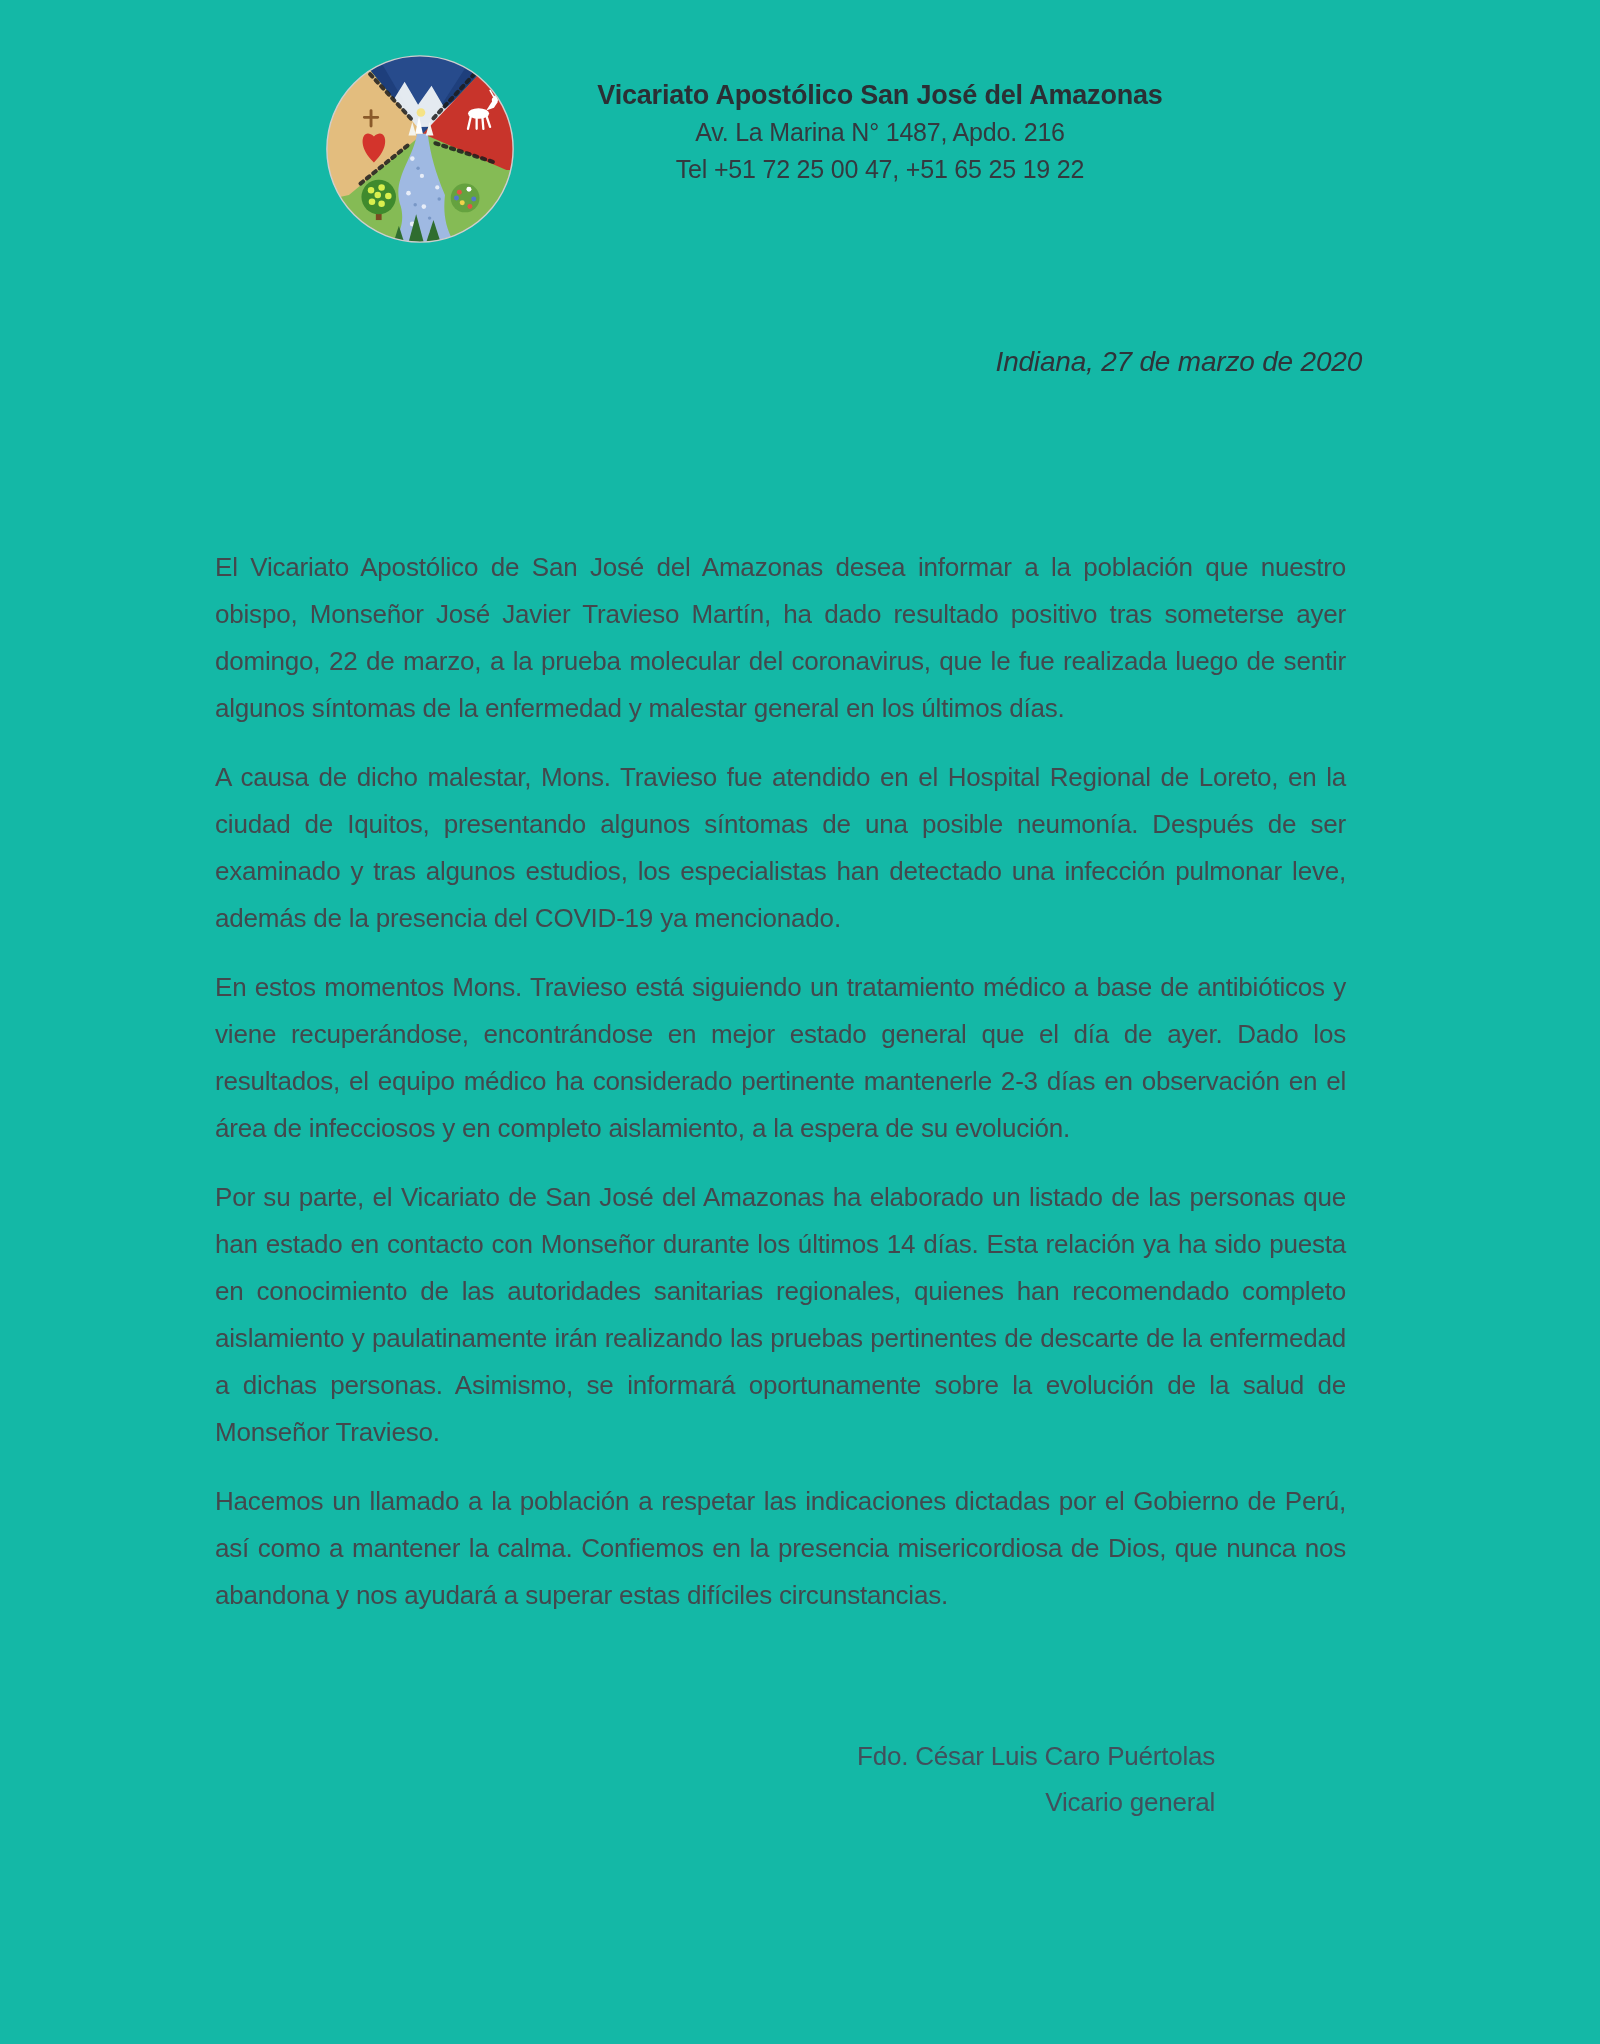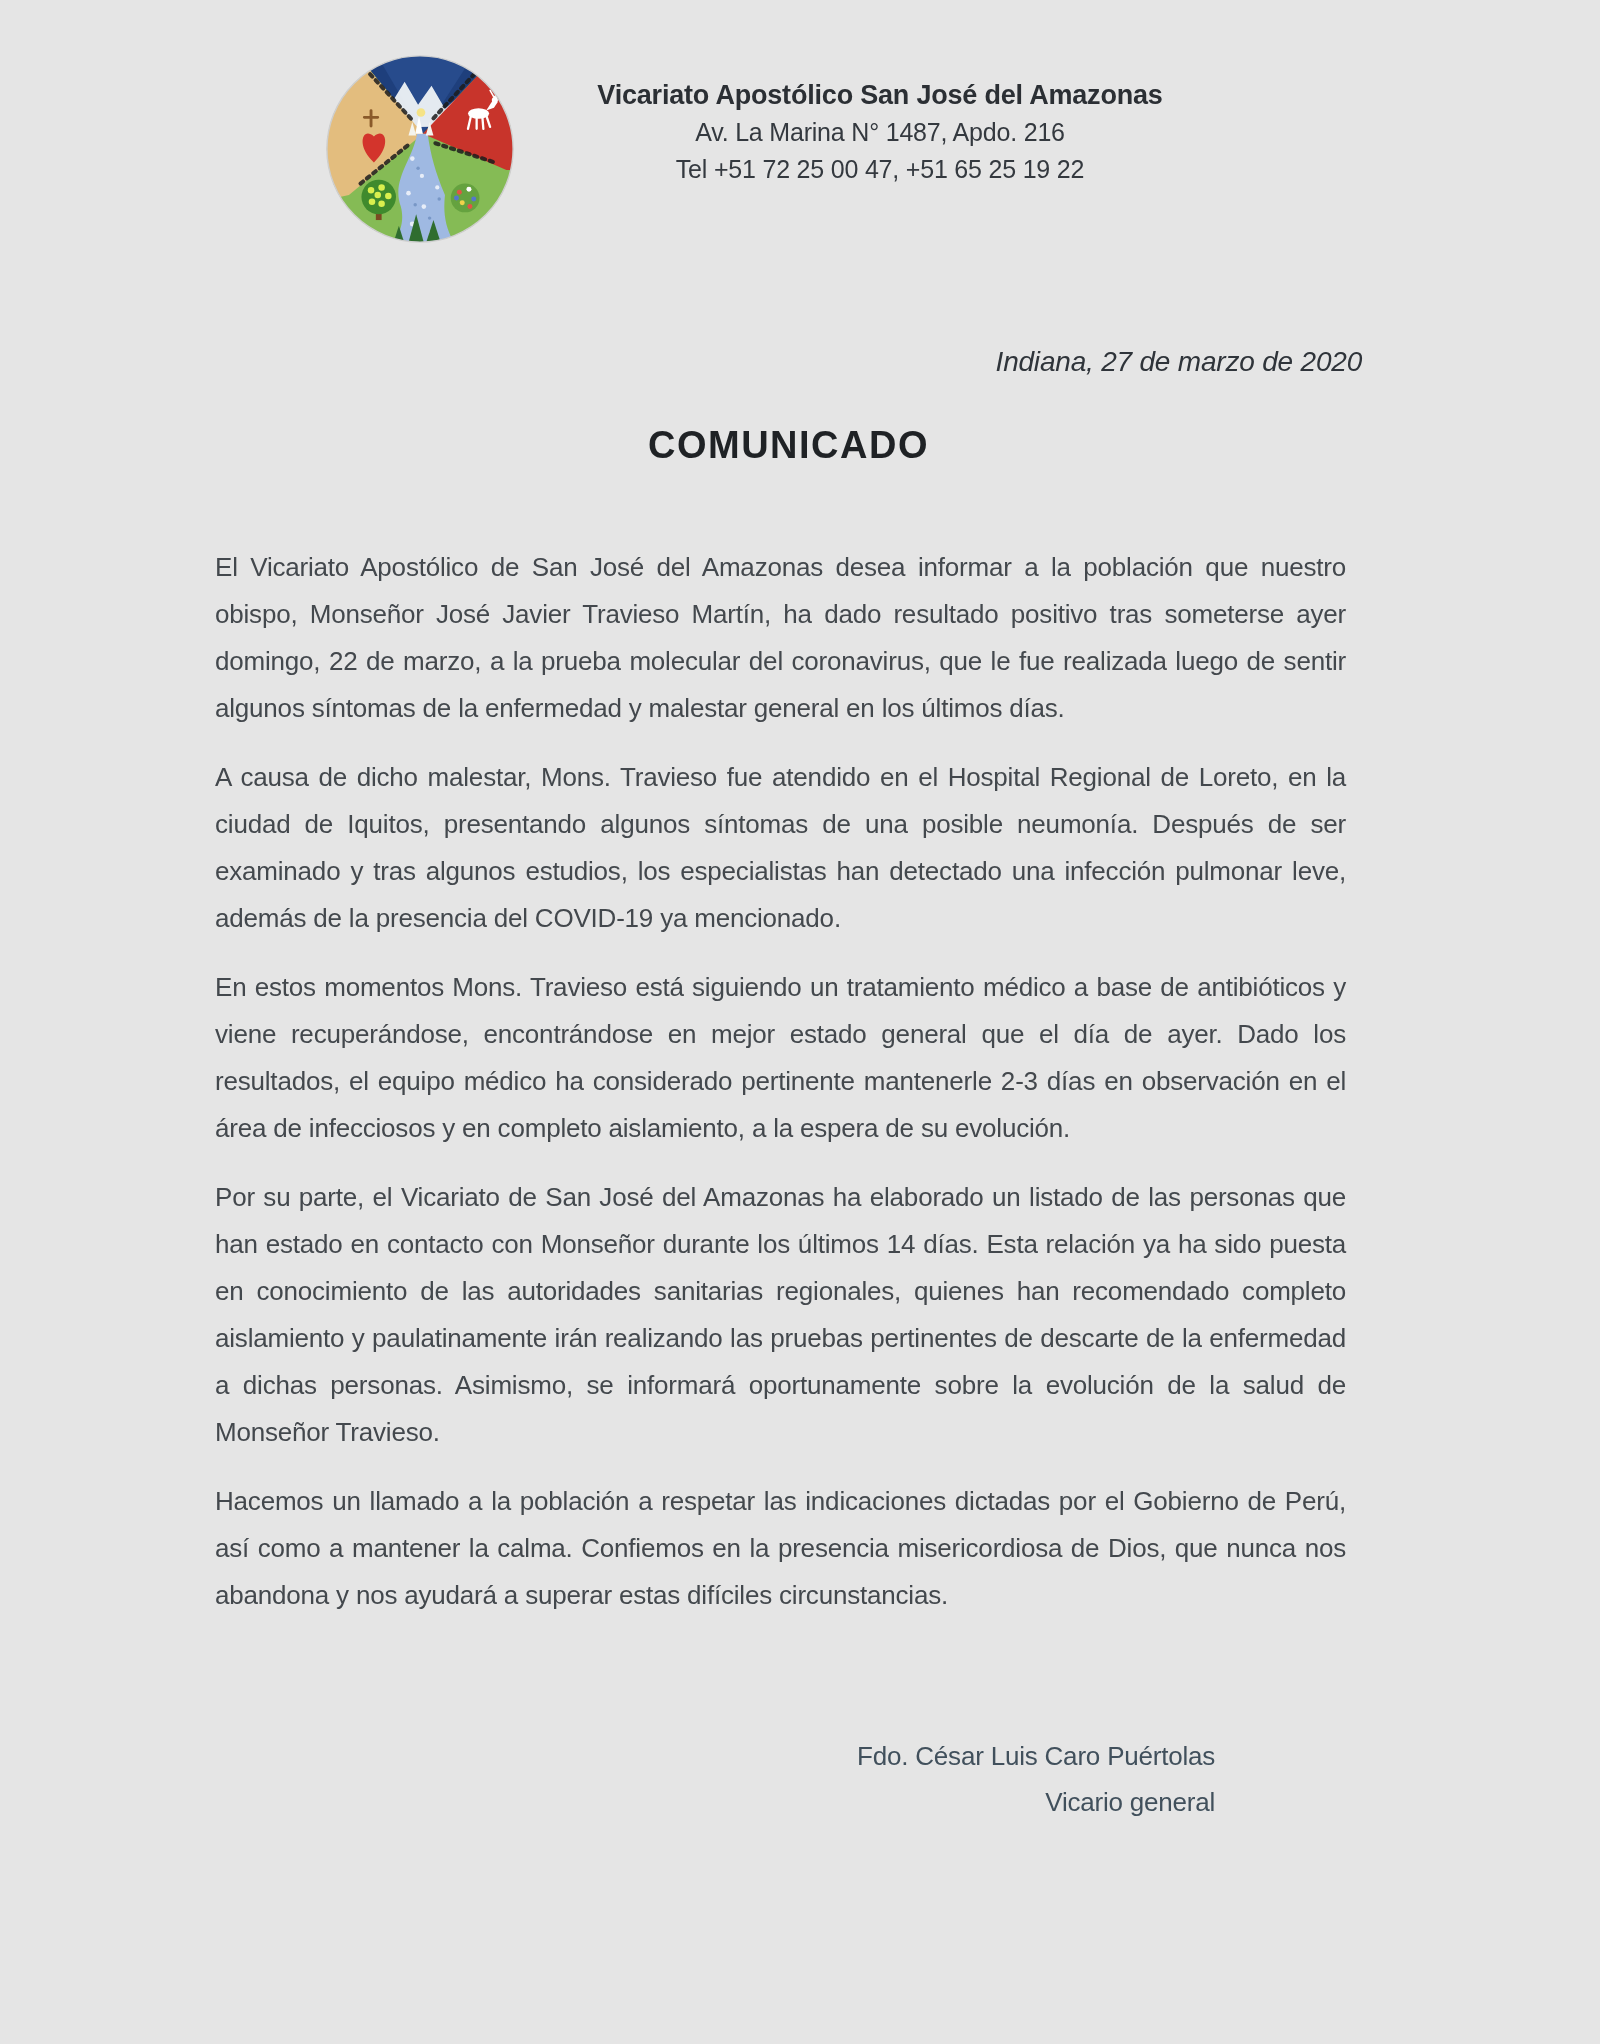--- a/index.html
+++ b/index.html
@@ -1,19 +1,19 @@
 <!DOCTYPE html>
 <html><head>
 <meta charset="utf-8">
 <style>
   html,body{margin:0;padding:0;background:#ffffff;}
   .page{
     position:relative;
     width:1600px;height:2044px;
-    background:#e5e5e5;
+    background:#14b8a6;
     overflow:hidden;
     font-family:"Liberation Sans","DejaVu Sans",sans-serif;
   }
   
   .logo{
     position:absolute;left:324px;top:52px;width:192px;height:194px;
   }
   .org-block{
     position:absolute;left:460px;top:76px;width:840px;
     text-align:center;color:#33383d;
@@ -152,21 +152,20 @@
 
     <div class="org-block">
       <div class="org-name">Vicariato Apostólico San José del Amazonas</div>
       <div class="org-line">Av. La Marina N° 1487, Apdo. 216</div>
       <div class="org-line">Tel +51 72 25 00 47, +51 65 25 19 22</div>
     </div>
   </header>
 
   <div class="date-line">Indiana, 27 de marzo de 2020</div>
 
-  <h1 class="doc-title">COMUNICADO</h1>
 
   <main class="letter-body">
     <p>El Vicariato Apostólico de San José del Amazonas desea informar a la población que nuestro obispo, Monseñor José Javier Travieso Martín, ha dado resultado positivo tras someterse ayer domingo, 22 de marzo, a la prueba molecular del coronavirus, que le fue realizada luego de sentir algunos síntomas de la enfermedad y malestar general en los últimos días.</p>
     <p>A causa de dicho malestar, Mons. Travieso fue atendido en el Hospital Regional de Loreto, en la ciudad de Iquitos, presentando algunos síntomas de una posible neumonía. Después de ser examinado y tras algunos estudios, los especialistas han detectado una infección pulmonar leve, además de la presencia del COVID-19 ya mencionado.</p>
     <p>En estos momentos Mons. Travieso está siguiendo un tratamiento médico a base de antibióticos y viene recuperándose, encontrándose en mejor estado general que el día de ayer. Dado los resultados, el equipo médico ha considerado pertinente mantenerle 2-3 días en observación en el área de infecciosos y en completo aislamiento, a la espera de su evolución.</p>
     <p>Por su parte, el Vicariato de San José del Amazonas ha elaborado un listado de las personas que han estado en contacto con Monseñor durante los últimos 14 días. Esta relación ya ha sido puesta en conocimiento de las autoridades sanitarias regionales, quienes han recomendado completo aislamiento y paulatinamente irán realizando las pruebas pertinentes de descarte de la enfermedad a dichas personas. Asimismo, se informará oportunamente sobre la evolución de la salud de Monseñor Travieso.</p>
     <p>Hacemos un llamado a la población a respetar las indicaciones dictadas por el Gobierno de Perú, así como a mantener la calma. Confiemos en la presencia misericordiosa de Dios, que nunca nos abandona y nos ayudará a superar estas difíciles circunstancias.</p>
   </main>
 
   <div class="signature-block">

